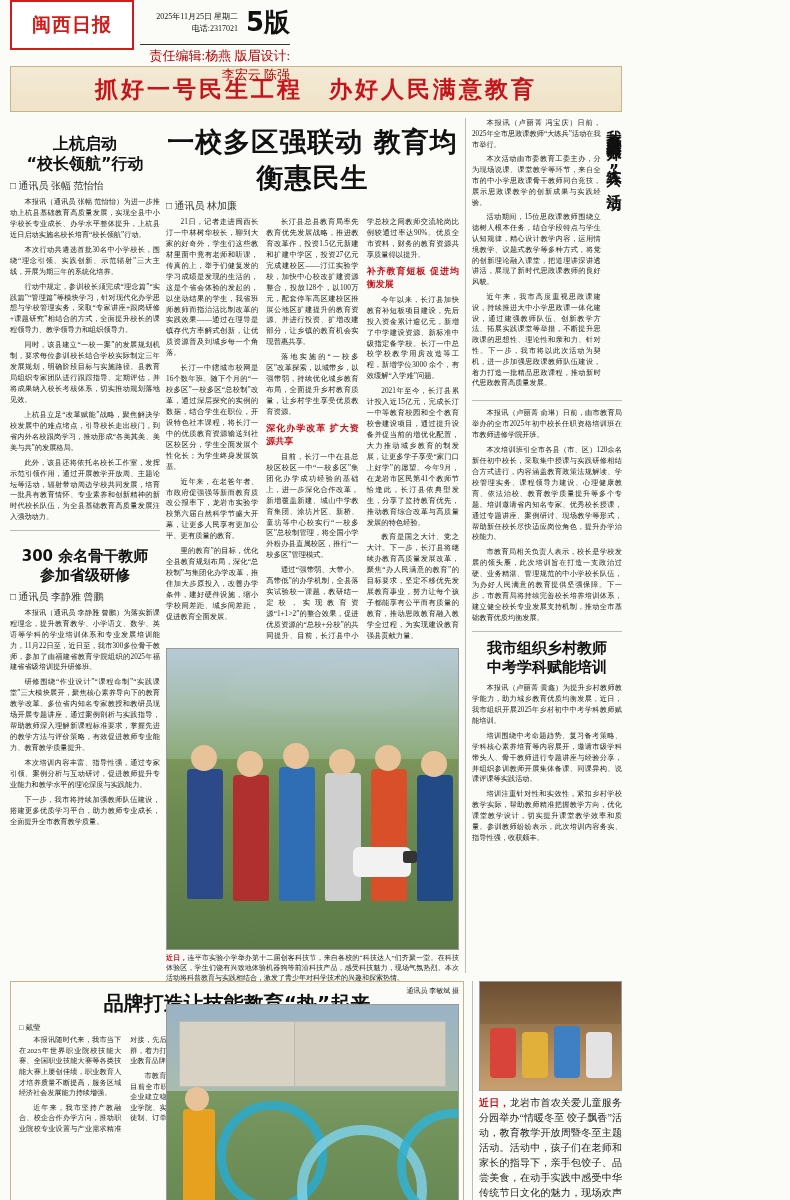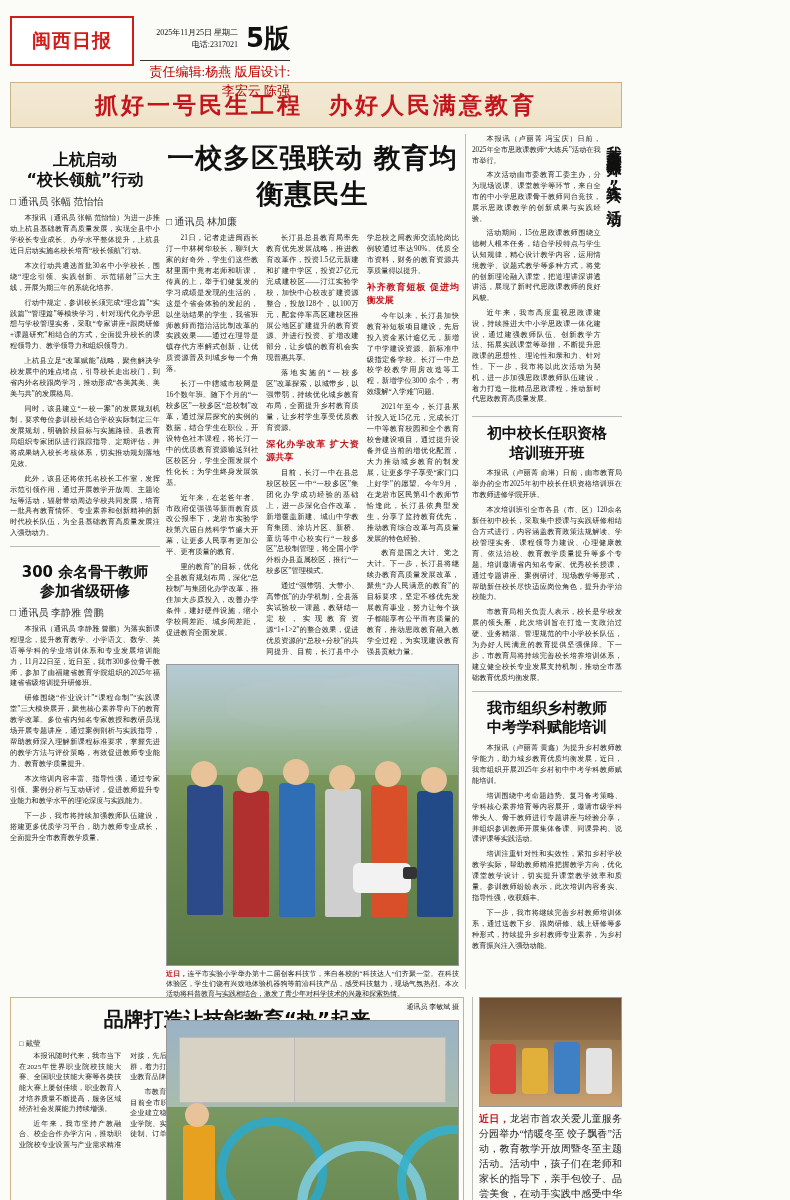--- a/index.html
+++ b/index.html
@@ -1,21 +1,21 @@
 <!DOCTYPE html>
 <html><head>
 <meta charset="utf-8">
 <style>
   html,body{margin:0;padding:0;}
   body{
     width:790px;height:1200px;background:#fbfbf7;
     font-family:"Liberation Serif", serif;
     color:#111;overflow:hidden;
   }
-  .page{position:relative;width:632px;height:1200px;box-sizing:border-box;padding:16px 10px;}
+  .page{position:relative;width:632px;height:1200px;box-sizing:border-box;padding:0 10px;}
 
   
   .masthead{display:flex;align-items:flex-start;gap:6px;height:62px;}
   .mh-logo{
     width:120px;height:46px;border:2px solid #d21b1b;color:#d21b1b;
     display:flex;align-items:center;justify-content:center;
     font-family:"DejaVu Sans", sans-serif;font-weight:bold;font-size:19px;letter-spacing:1px;
     background:#fff;
   }
   .mh-center{flex:1;display:flex;align-items:center;justify-content:center;gap:4px;position:relative;top:-2px;}
@@ -139,22 +139,22 @@
   <div class="grid">
 
     <div class="col-left">
       <div class="lhead" style="white-space:pre-line;">上杭启动
 “校长领航”行动</div>
       <div class="byline">□ 通讯员  张幅  范怡怡</div>
       <div class="ltext">
         <p class="p">本报讯（通讯员 张幅 范怡怡）为进一步推动上杭县基础教育高质量发展，实现全县中小学校长专业成长、办学水平整体提升，上杭县近日启动实施名校长培育“校长领航”行动。</p>
         <p class="p">本次行动共遴选首批30名中小学校长，围绕“理念引领、实践创新、示范辐射”三大主线，开展为期三年的系统化培养。</p>
         <p class="p">行动中规定，参训校长须完成“理念篇”“实践篇”“管理篇”等模块学习，针对现代化办学思想与学校管理实务，采取“专家讲座+跟岗研修+课题研究”相结合的方式，全面提升校长的课程领导力、教学领导力和组织领导力。</p>
+        <p class="p">同时，该县建立“一校一案”的发展规划机制，要求每位参训校长结合学校实际制定三年发展规划，明确阶段目标与实施路径。县教育局组织专家团队进行跟踪指导、定期评估，并将成果纳入校长考核体系，切实推动规划落地见效。</p>
         <p class="p">上杭县立足“改革赋能”战略，聚焦解决学校发展中的难点堵点，引导校长走出校门，到省内外名校跟岗学习，推动形成“各美其美、美美与共”的发展格局。</p>
-        <p class="p">同时，该县建立“一校一案”的发展规划机制，要求每位参训校长结合学校实际制定三年发展规划，明确阶段目标与实施路径。县教育局组织专家团队进行跟踪指导、定期评估，并将成果纳入校长考核体系，切实推动规划落地见效。</p>
         <p class="p">此外，该县还将依托名校长工作室，发挥示范引领作用，通过开展教学开放周、主题论坛等活动，辐射带动周边学校共同发展，培育一批具有教育情怀、专业素养和创新精神的新时代校长队伍，为全县基础教育高质量发展注入强劲动力。</p>
       </div>
 
       <hr class="hr">
 
       <div class="lhead small" style="white-space:pre-line;">300 余名骨干教师
 参加省级研修</div>
       <div class="byline">□ 通讯员  李静雅  曾鹏</div>
       <div class="ltext">
         <p class="p">本报讯（通讯员 李静雅 曾鹏）为落实新课程理念，提升教育教学、小学语文、数学、英语等学科的学业培训体系和专业发展培训能力，11月22日至，近日至，我市300多位骨干教师，参加了由福建省教育学院组织的2025年福建省省级培训提升研修班。</p>
@@ -238,37 +238,34 @@
         <div class="r-vtext">
           <p class="p">本报讯（卢丽菁  冯宝庆）日前，2025年全市思政课教师“大练兵”活动在我市举行。</p>
           <p class="p">本次活动由市委教育工委主办，分为现场说课、课堂教学等环节，来自全市的中小学思政课骨干教师同台竞技，展示思政课教学的创新成果与实践经验。</p>
           <p class="p">活动期间，15位思政课教师围绕立德树人根本任务，结合学段特点与学生认知规律，精心设计教学内容，运用情境教学、议题式教学等多种方式，将党的创新理论融入课堂，把道理讲深讲透讲活，展现了新时代思政课教师的良好风貌。</p>
           <p class="p">近年来，我市高度重视思政课建设，持续推进大中小学思政课一体化建设，通过建强教师队伍、创新教学方法、拓展实践课堂等举措，不断提升思政课的思想性、理论性和亲和力、针对性。下一步，我市将以此次活动为契机，进一步加强思政课教师队伍建设，着力打造一批精品思政课程，推动新时代思政教育高质量发展。</p>
         </div>
       </div>
 
       <hr class="hr">
 
-      <div class="rhead" style="white-space:pre-line;">初中校长任职资格
-培训班开班</div>
       <div class="rtext">
         <p class="p">本报讯（卢丽菁  俞琳）日前，由市教育局举办的全市2025年初中校长任职资格培训班在市教师进修学院开班。</p>
         <p class="p">本次培训班引全市各县（市、区）120余名新任初中校长，采取集中授课与实践研修相结合方式进行，内容涵盖教育政策法规解读、学校管理实务、课程领导力建设、心理健康教育、依法治校、教育教学质量提升等多个专题。培训邀请省内知名专家、优秀校长授课，通过专题讲座、案例研讨、现场教学等形式，帮助新任校长尽快适应岗位角色，提升办学治校能力。</p>
         <p class="p">市教育局相关负责人表示，校长是学校发展的领头雁，此次培训旨在打造一支政治过硬、业务精湛、管理规范的中小学校长队伍，为办好人民满意的教育提供坚强保障。下一步，市教育局将持续完善校长培养培训体系，建立健全校长专业发展支持机制，推动全市基础教育优质均衡发展。</p>
       </div>
 
       <hr class="hr">
 
       <div class="rhead" style="white-space:pre-line;">我市组织乡村教师
 中考学科赋能培训</div>
       <div class="rtext">
         <p class="p">本报讯（卢丽菁  黄鑫）为提升乡村教师教学能力，助力城乡教育优质均衡发展，近日，我市组织开展2025年乡村初中中考学科教师赋能培训。</p>
         <p class="p">培训围绕中考命题趋势、复习备考策略、学科核心素养培育等内容展开，邀请市级学科带头人、骨干教师进行专题讲座与经验分享，并组织参训教师开展集体备课、同课异构、说课评课等实践活动。</p>
         <p class="p">培训注重针对性和实效性，紧扣乡村学校教学实际，帮助教师精准把握教学方向，优化课堂教学设计，切实提升课堂教学效率和质量。参训教师纷纷表示，此次培训内容务实、指导性强，收获颇丰。</p>
-        <p class="p">下一步，我市将继续完善乡村教师培训体系，通过送教下乡、跟岗研修、线上研修等多种形式，持续提升乡村教师专业素养，为乡村教育振兴注入强劲动能。</p>
       </div>
     </div>
   </div>
 
   <div class="bottom">
     <div class="bot-left">
       <div class="bhead">品牌打造让技能教育“热”起来</div>
       <div class="sec-label">□ 戴莹</div>
       <div class="cols4">
         <p class="p">本报讯随时代来，我市当下在2025年世界职业院校技能大赛、全国职业技能大赛等各类技能大赛上屡创佳绩，职业教育人才培养质量不断提高，服务区域经济社会发展能力持续增强。</p>

